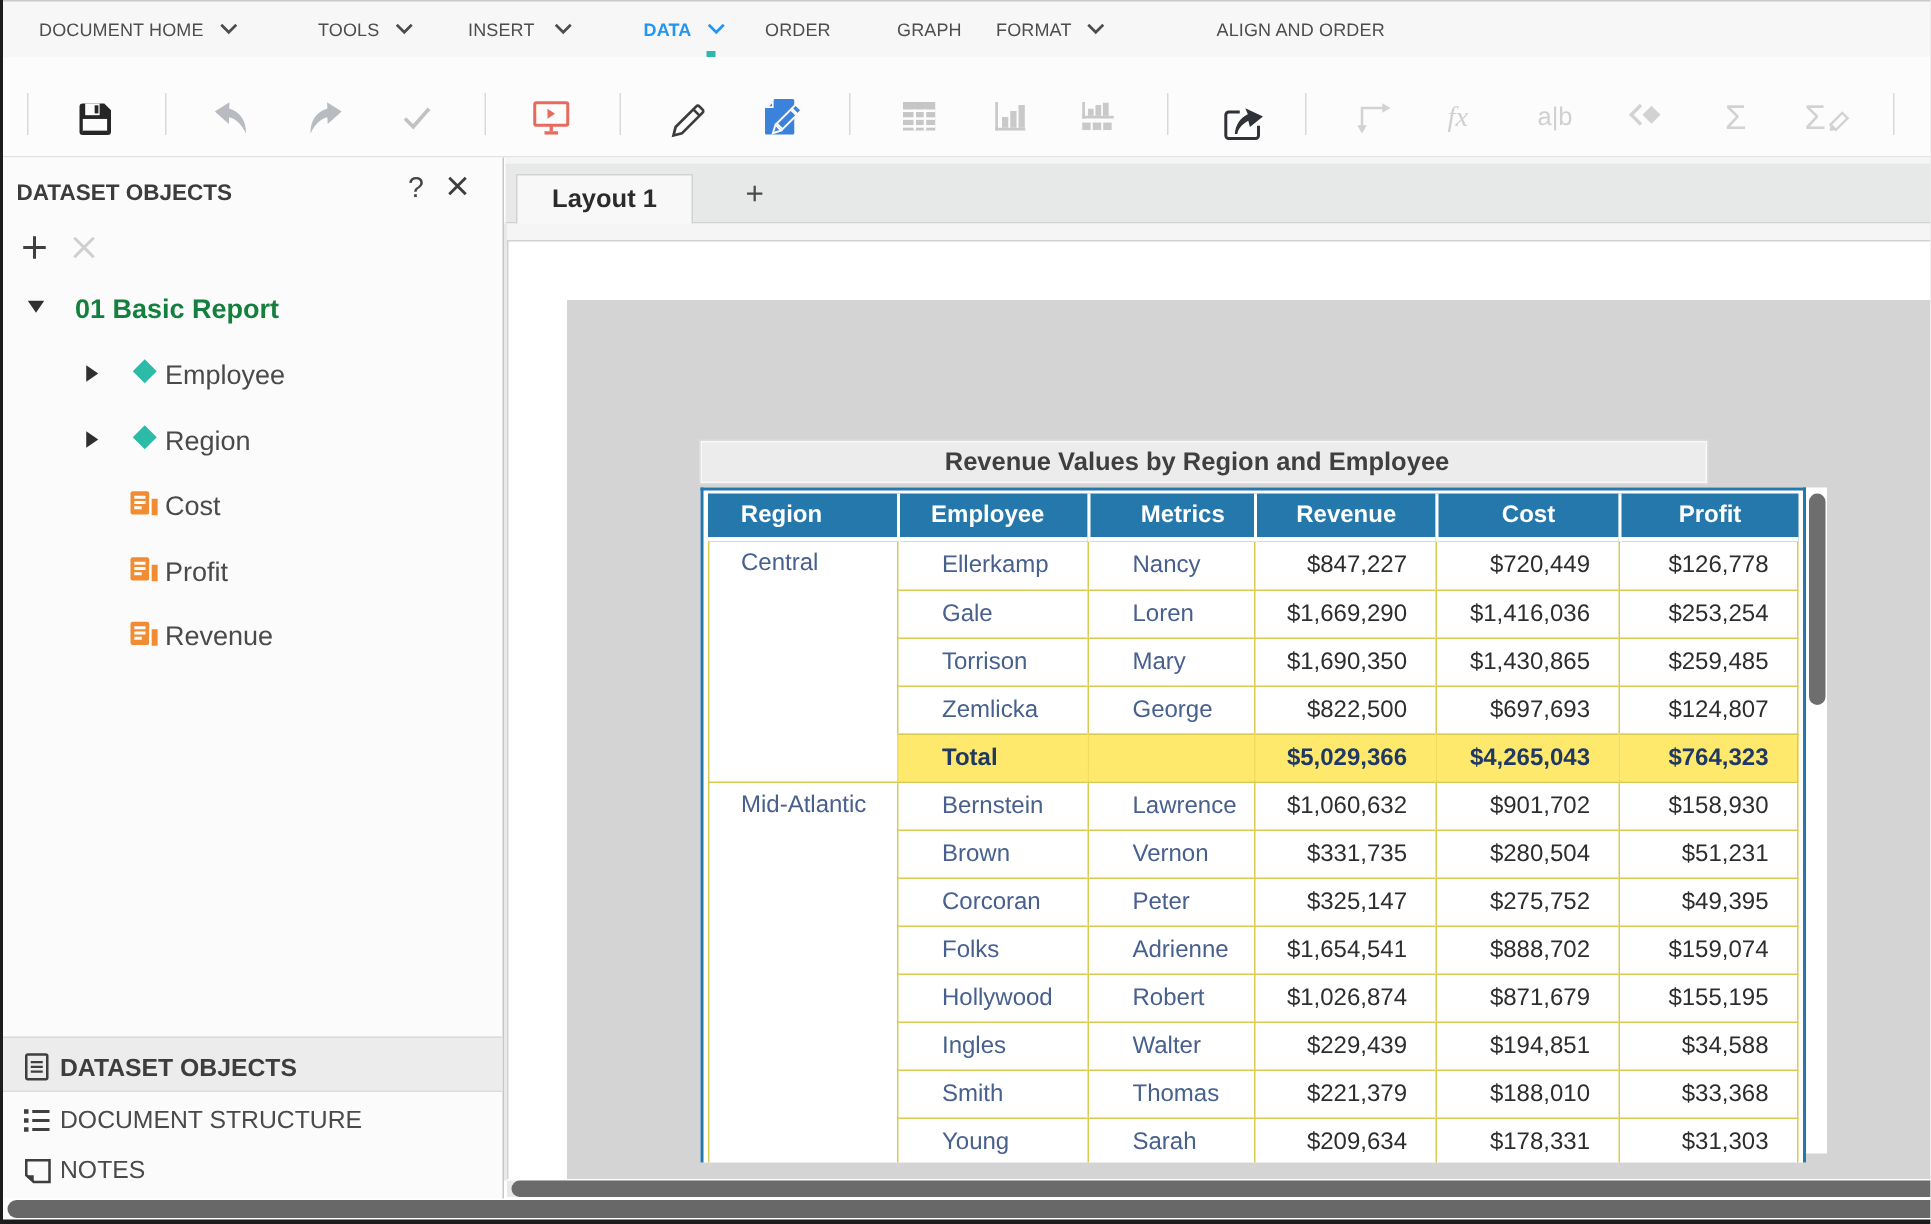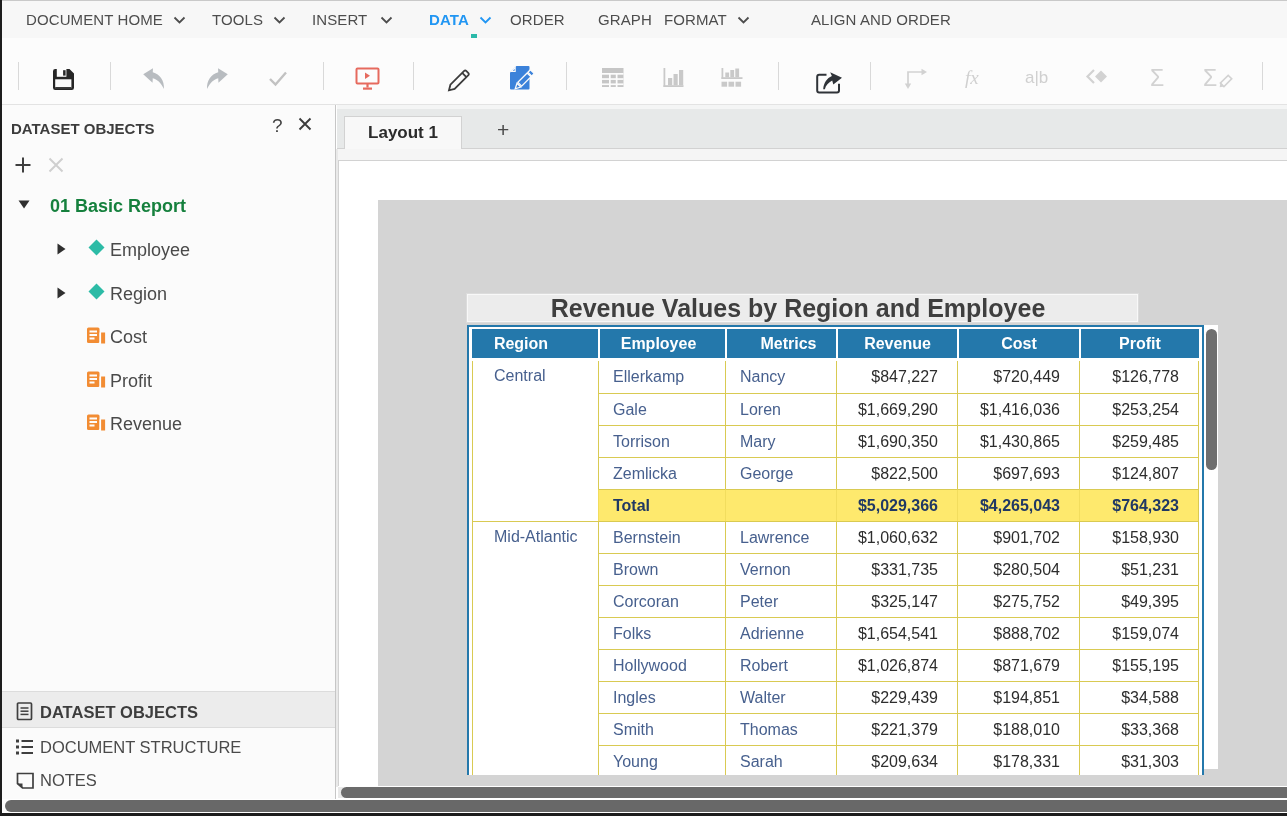--- a/index.html
+++ b/index.html
@@ -2,21 +2,21 @@
 <html><head>
 <meta charset="utf-8">
 <style>
   * { margin:0; padding:0; box-sizing:border-box; }
   html,body { width:1287px; height:816px; overflow:hidden; }
   body { font-family:"Liberation Sans", sans-serif; position:relative; background:#fff; }
   .abs { position:absolute; }
 
   
   #menubar { left:0; top:0; width:1287px; height:38px; background:#f7f7f7; border-top:1px solid #c9c9c9; }
-  .menu-item { position:absolute; top:0; height:38px; line-height:38px; font-size:15px; color:#4d4d4d; letter-spacing:0.1px; white-space:nowrap; }
+  .menu-item { position:absolute; top:0; height:38px; line-height:38px; font-size:12px; color:#4d4d4d; letter-spacing:0.1px; white-space:nowrap; }
   .menu-item.blue { color:#2196f3; font-weight:bold; }
   .chev { display:inline-block; margin-left:10px; }
 
   
   #toolbar { left:0; top:38px; width:1287px; height:67px; background:#fcfcfc; border-bottom:1px solid #e3e3e3; }
   .tsep { position:absolute; top:24px; width:1px; height:28px; background:#d9d9d9; }
   .ticon { position:absolute; }
 
   
   #panel { left:0; top:105px; width:336px; height:694px; background:#fbfbfb; border-right:1px solid #c6c6c6; }
@@ -32,29 +32,29 @@
   #tabbar { left:337px; top:109px; width:950px; height:40px; background:#e7e9e9; border-bottom:1px solid #d2d2d2; }
   #tab1 { position:absolute; left:7px; top:7px; width:118px; height:34px; background:#f8f8f8; border:1px solid #d2d2d2; border-bottom:none; font-size:17px; font-weight:bold; color:#2b2b2b; text-align:center; line-height:31px; }
   #tabplus { position:absolute; left:160px; top:9px; font-size:21px; color:#4a4a4a; font-weight:normal; }
 
   
   #strip { left:337px; top:149px; width:950px; height:11px; background:#f5f5f5; }
   #viewport { left:338px; top:160px; width:949px; height:626px; background:#fff; overflow:hidden; }
   #graypage { position:absolute; left:40px; top:40px; width:909px; height:586px; background:#d4d4d4; }
 
   
-  #ttl { position:absolute; left:129px; top:134px; width:671px; height:28px; background:#ececec; border:1px solid #f8f8f8; outline:1px solid #dcdcdc; text-align:center; text-indent:-9px; line-height:26px; font-size:25px; font-weight:bold; color:#3f3f3f; }
+  #ttl { position:absolute; left:129px; top:134px; width:671px; height:28px; background:#ececec; border:1px solid #f8f8f8; outline:1px solid #dcdcdc; text-align:center; text-indent:-9px; line-height:26px; font-size:17px; font-weight:bold; color:#3f3f3f; }
 
   
   #grid { position:absolute; left:129px; top:165px; width:737px; height:450px; background:#fff; border:2px solid #2478ab; border-bottom:none; overflow:hidden; }
   #gt { display:grid; grid-template-columns:126px 127px 111px 121px 122px 120px; grid-auto-rows:32px; position:absolute; left:3px; top:2px; }
   .c { display:flex; align-items:center; font-size:16px; box-sizing:border-box; }
   .h { background:#2478ab; border-bottom:3px solid #fff; border-left:2px solid #fff; color:#fff; font-weight:bold; font-size:16px; justify-content:center; }
   .hf { border-left:none; }
-  .a { color:#47608e; padding-left:14px; border-left:1.5px solid #d9ca52; border-top:1.5px solid #d9ca52; }
+  .a { color:#47608e; padding-left:29px; border-left:1.5px solid #d9ca52; border-top:1.5px solid #d9ca52; }
   .n { color:#2d2d2d; justify-content:flex-end; padding-right:19px; border-left:1.5px solid #d9ca52; border-top:1.5px solid #d9ca52; }
   .f { border-top:none !important; }
   .rgn { color:#47608e; padding-left:21px; border-left:1.5px solid #d9ca52; align-items:flex-start; padding-top:6px; }
   #rgn1 { grid-row:2/7; grid-column:1; }
   #rgn2 { grid-row:7/15; grid-column:1; border-top:1.5px solid #d9ca52; }
   .t { background:#fee96d; font-weight:bold; color:#203864 !important; border-left-color:#f2dd5e !important; }
   .pr { border-right:1.5px solid #d9ca52; }
 
   
   #vsb { position:absolute; left:866px; top:165px; width:14px; height:444px; background:#fff; }

